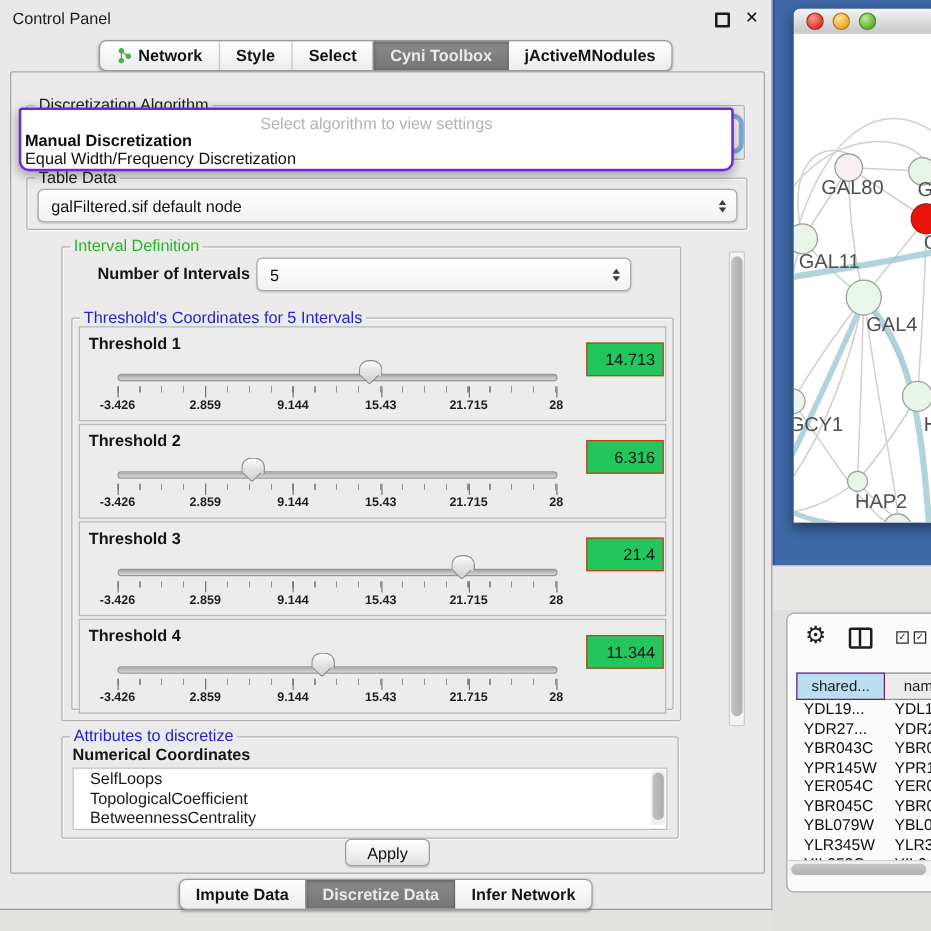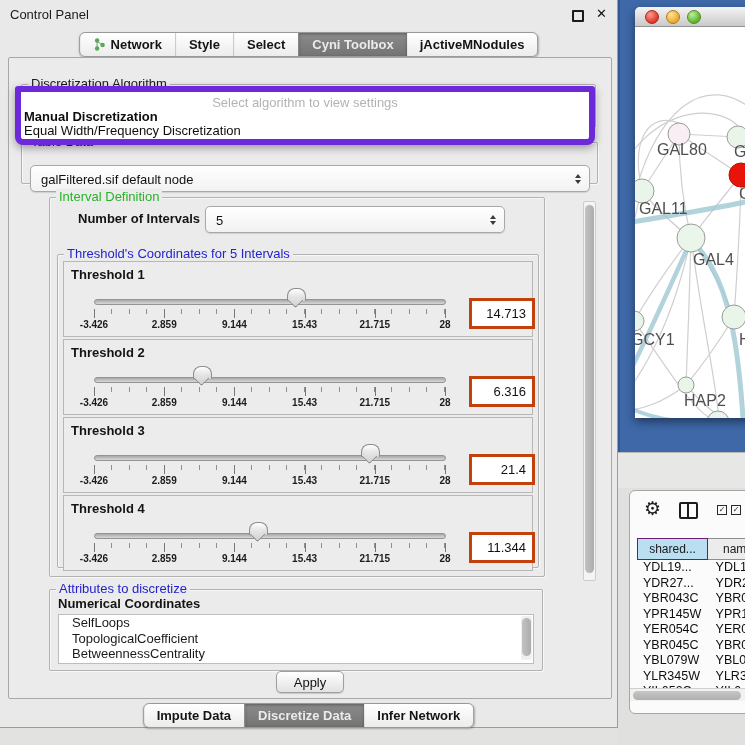--- a/index.html
+++ b/index.html
@@ -43,21 +43,21 @@
   .combo{position:absolute;background:linear-gradient(#ffffff,#f2f2f2);border:1px solid #a8a8a8;border-radius:5px;
     box-shadow:0 1px 1px rgba(0,0,0,.12);font-size:13px;color:#111;}
   .combo .ctext{position:absolute;left:10px;top:50%;transform:translateY(-50%);white-space:nowrap;}
   .combo .arrows{position:absolute;right:8px;top:50%;transform:translateY(-50%);display:flex;flex-direction:column;gap:2px;}
   .arr-up{width:0;height:0;border-left:3.5px solid transparent;border-right:3.5px solid transparent;border-bottom:4.5px solid #3b3b3b;}
   .arr-dn{width:0;height:0;border-left:3.5px solid transparent;border-right:3.5px solid transparent;border-top:4.5px solid #3b3b3b;}
   .focus-ring{box-shadow:0 0 0 3px rgba(96,160,224,.85),0 1px 1px rgba(0,0,0,.12);}
 
   
   .popup{position:absolute;left:6px;top:28px;width:568px;height:47px;background:#ffffff;
-    border:6px solid #6d28d9;border-radius:3px 3px 8px 8px;box-shadow:0 3px 9px rgba(0,0,0,.35);z-index:50;}
+    border:2px solid #6d28d9;border-radius:3px 3px 8px 8px;box-shadow:0 3px 9px rgba(0,0,0,.35);z-index:50;}
   .popup .ph{position:absolute;left:0;right:0;top:3px;text-align:center;color:#b3b3b3;font-size:13px;}
   .popup .opt{position:absolute;left:3px;font-size:13px;color:#0d0d0d;white-space:nowrap;}
   .popup .opt.sel{top:17px;font-weight:bold;}
   .popup .opt.plain{top:31px;}
 
   
   .num-label{position:absolute;left:28px;top:13px;font-size:13px;font-weight:bold;color:#141414;}
 
   .th-row{position:relative;width:468px;height:74px;border:1px solid #b7b7b7;margin-bottom:2px;background:#ececec;}
   .th-title{position:absolute;left:7px;top:5px;font-size:13px;font-weight:bold;color:#141414;}
@@ -67,21 +67,21 @@
     border:1px solid #8d8d8d;border-bottom:none;border-radius:8px 8px 1px 1px;z-index:2;}
   .thumb::after{content:"";position:absolute;left:2px;top:6px;width:10px;height:10px;
     background:linear-gradient(135deg,#efefef,#cfcfcf);border-right:1px solid #8d8d8d;border-bottom:1px solid #8d8d8d;
     transform:rotate(45deg);border-radius:0 0 3px 0;}
   .ticks{position:absolute;left:30px;top:47px;width:351px;height:9px;
     background:repeating-linear-gradient(90deg,#8f8f8f 0,#8f8f8f 1px,transparent 1px,transparent 17.5px);
     background-size:100% 5px;background-repeat:no-repeat;}
   .ticks .maj{position:absolute;top:0;width:1px;height:9px;background:#777;}
   .tlabels{position:absolute;left:30px;top:57px;width:351px;height:12px;}
   .tlabels span{position:absolute;transform:translateX(-50%);font-size:10px;font-weight:bold;color:#1c1c1c;white-space:nowrap;}
-  .th-value{position:absolute;left:405px;top:36px;width:54px;height:25px;background:#ffffff;border:3px solid #c2410c;
+  .th-value{position:absolute;left:405px;top:12px;width:54px;height:25px;background:#22c55e;border:1px solid #c2410c;
     font-size:13px;color:#111;text-align:right;line-height:25px;padding-right:6px;}
 
   
   .vscroll{position:absolute;width:11px;background:#f4f4f4;border:1px solid #cccccc;border-radius:2px;}
   .vthumb{position:absolute;left:1px;right:1px;background:linear-gradient(90deg,#c2c2c2,#adadad);border-radius:6px;}
   .hscroll{position:absolute;height:12px;background:#f2f2f0;border-top:1px solid #cfcfcf;}
   .hthumb{position:absolute;top:1.5px;height:9px;background:linear-gradient(#c6c6c6,#b0b0b0);border-radius:5px;}
 
   
   .attr-sub{position:absolute;left:8px;top:6px;font-size:13px;font-weight:bold;color:#141414;}
@@ -168,21 +168,21 @@
         <div class="combo focus-ring" style="left:8px;top:9px;width:560px;height:24px;">
           <span class="arrows">
               <span class="arr-up"></span>
               <span class="arr-dn"></span>
             </span>
         </div>
       </div>
 
       <div class="group" style="left:12px;top:84px;width:575px;height:40px;">
         <span class="gtitle black">Table Data</span>
-        <div class="combo" style="left:8px;top:22px;width:558px;height:25px;">
+        <div class="combo" style="left:8px;top:8px;width:558px;height:25px;">
           <span class="ctext">galFiltered.sif default node</span>
           <span class="arrows">
               <span class="arr-up"></span>
               <span class="arr-dn"></span>
             </span>
         </div>
       </div>
 
       <div class="group" style="left:40px;top:139px;width:494px;height:378px;">
         <span class="gtitle green">Interval Definition</span>

